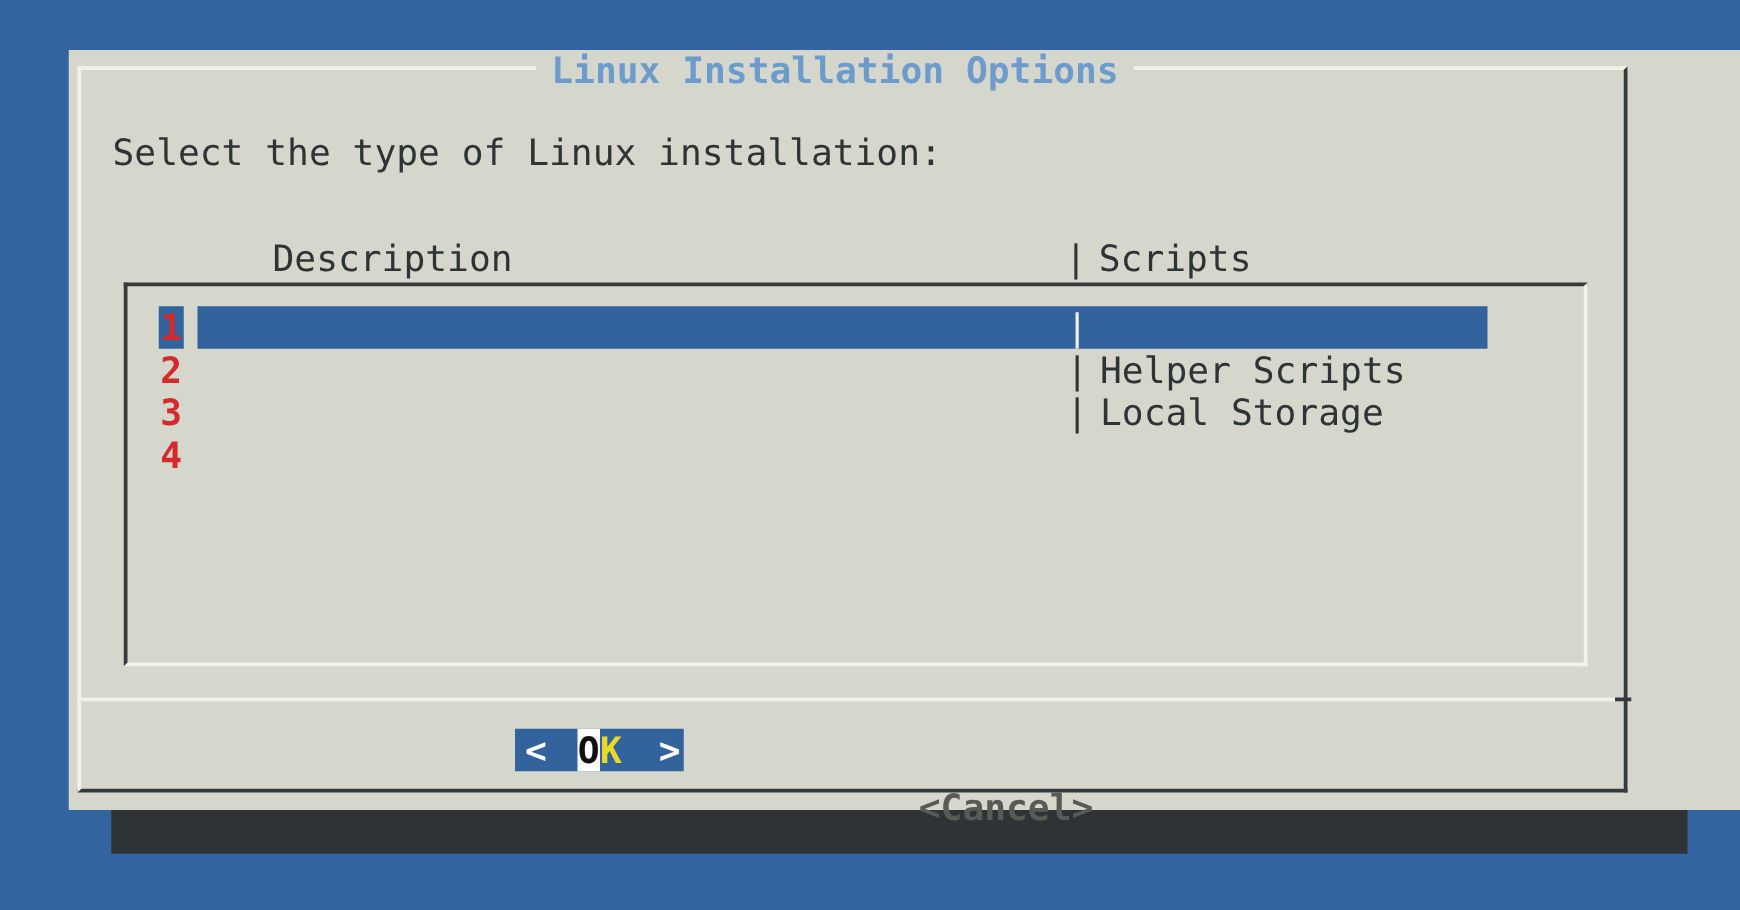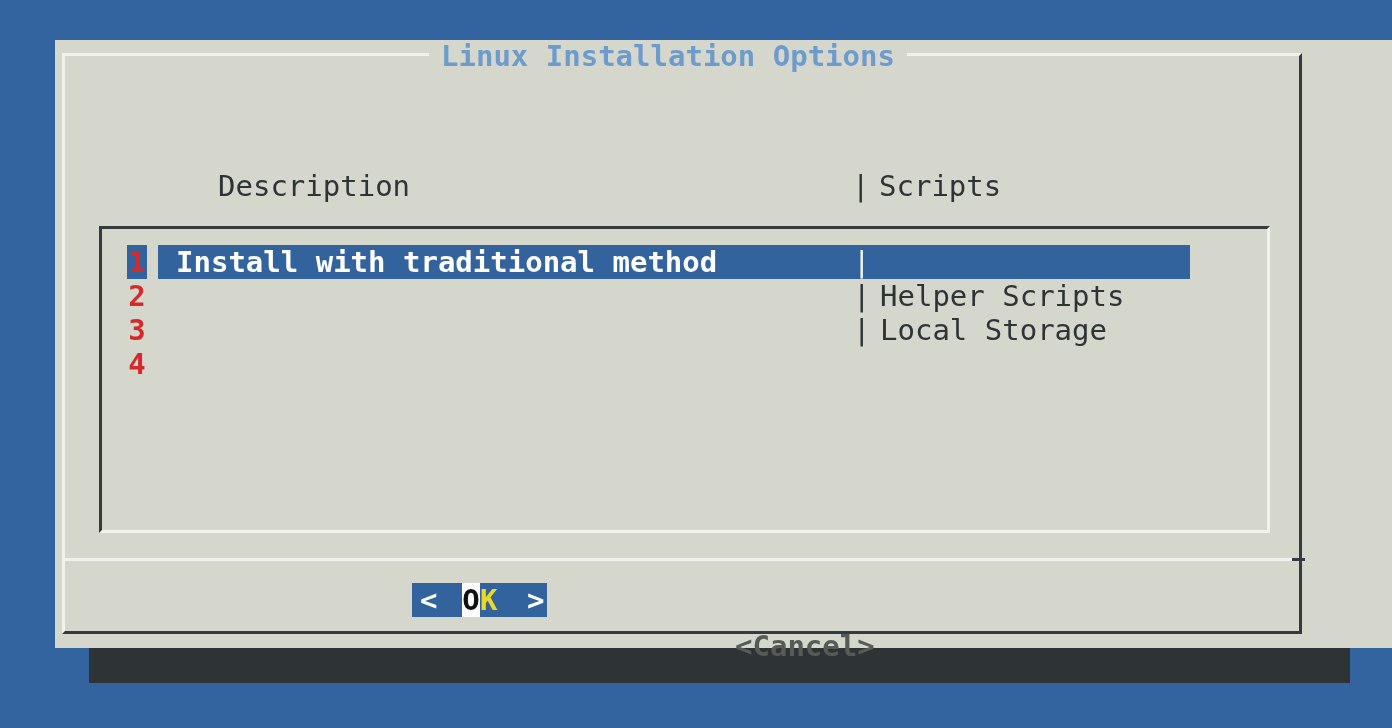--- a/index.html
+++ b/index.html
@@ -22,21 +22,21 @@
     left:7px;top:13px;width:1240px;height:581px;box-sizing:border-box;z-index:1;
     border-top:3px solid var(--frame_light);border-left:3px solid var(--frame_light);
     border-right:3px solid var(--frame_dark);border-bottom:3px solid var(--frame_dark);
   }
   .title{
     left:374px;top:1px;height:30px;line-height:30px;z-index:2;
     padding:0 12px;background:var(--dialog_bg);
     color:var(--title_blue);font-weight:bold;white-space:pre;
   }
   .instruction{left:35px;top:65px;height:34px;z-index:2;white-space:pre;}
-  .header-row{left:0;top:129px;height:34px;width:1258px;z-index:2;}
+  .header-row{left:0;top:150px;height:34px;width:1258px;z-index:2;}
   .header-row span{position:absolute;top:0;white-space:pre;}
   .hdr-desc{left:163px;} .hdr-pipe{left:797px;} .hdr-src{left:824px;}
   .listbox{
     left:44px;top:186px;width:1171px;height:307px;box-sizing:border-box;z-index:2;
     border-top:3px solid var(--frame_dark);border-left:3px solid var(--frame_dark);
     border-right:3px solid var(--frame_light);border-bottom:3px solid var(--frame_light);
     padding-top:16px;
   }
   .row{position:relative;height:34px;}
   .row span{position:absolute;top:0;white-space:pre;z-index:1;}
@@ -60,32 +60,32 @@
 </style>
 </head>
 <body>
 
 <div class="abs shadow"></div>
 
 <div class="abs dialog">
   <div class="abs frame"></div>
   <div class="abs title">Linux Installation Options</div>
 
+  <div class="abs instruction">Select the type of Linux installation:</div>
 
   <div class="abs header-row">
     <span class="hdr-desc">Description</span>
     <span class="hdr-pipe">|</span>
     <span class="hdr-src">Scripts</span>
   </div>
 
   <div class="abs listbox">
     <div class="row selected">
       <span class="hl"></span>
       <span class="num">1</span>
-      <span class="desc">Install with traditional method</span>
       <span class="pipe">|</span>
     </div>
     <div class="row">
       <span class="num">2</span>
       <span class="pipe">|</span>
       <span class="src">Helper Scripts</span>
     </div>
     <div class="row">
       <span class="num">3</span>
       <span class="pipe">|</span>

